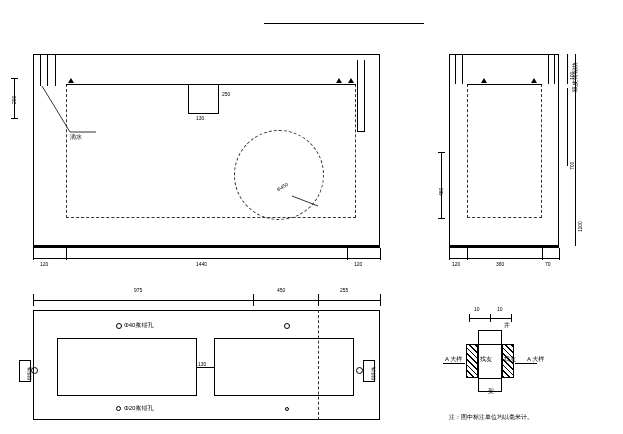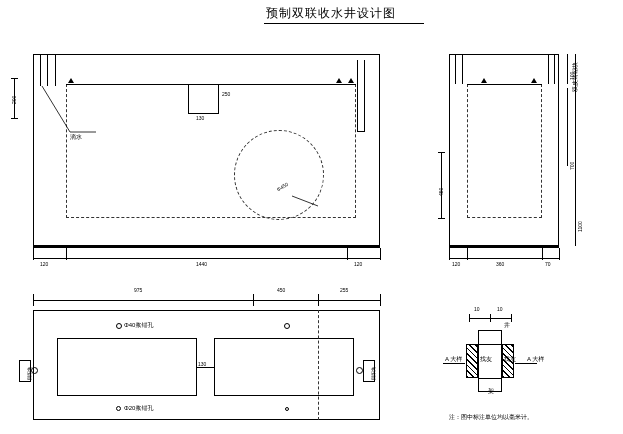--- a/index.html
+++ b/index.html
@@ -21,21 +21,20 @@
   .circdash{position:absolute;border:1px dashed #333;border-radius:50%;box-sizing:border-box;}
   .tri{position:absolute;width:0;height:0;border-left:3px solid transparent;border-right:3px solid transparent;border-bottom:5px solid #000;}
   .hatch{position:absolute;background:repeating-linear-gradient(45deg,#000 0 1px,transparent 1px 4px);}
   svg{position:absolute;left:0;top:0;overflow:visible;}
 </style>
 </head>
 <body>
 
 <div id="page">
 
-  <div class="title" style="left:266px;top:5px;">预制双联收水井设计图</div>
   <div class="titleline" style="left:264px;top:23px;width:160px;"></div>
 
   <div class="boxthick" style="left:33px;top:54px;width:347px;height:192px;"></div>
 
   <div class="boxdash" style="left:66px;top:84px;width:290px;height:134px;"></div>
 
   <div class="ln hl" style="left:66px;top:84px;width:290px;height:1px;"></div>
 
   <div class="ln vl" style="left:40px;top:54px;height:32px;"></div>
   <div class="ln vl" style="left:47px;top:54px;height:32px;"></div>

